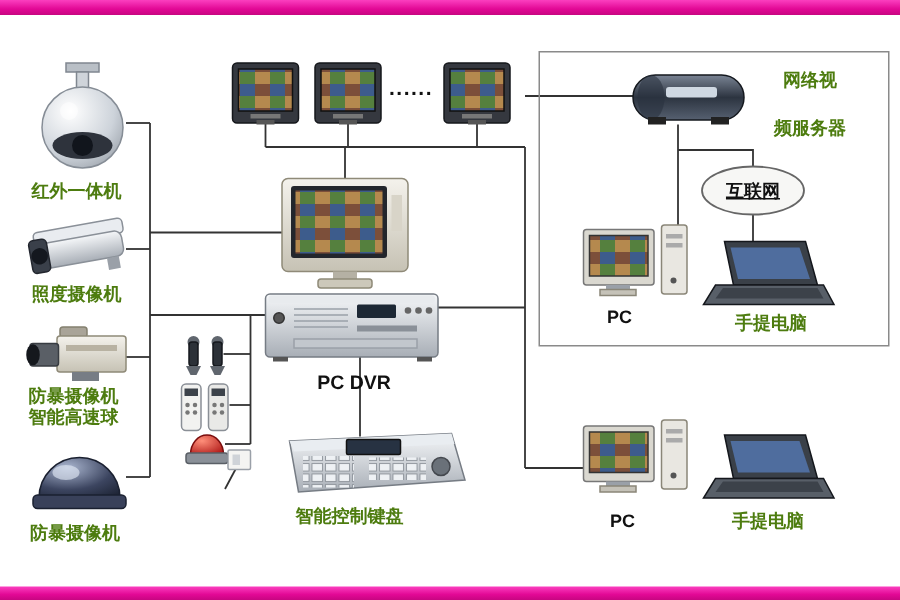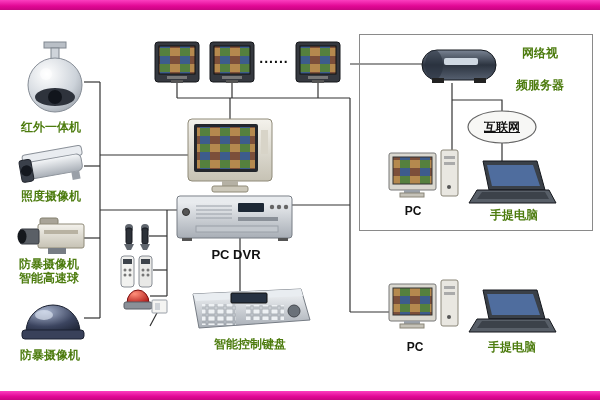--- a/index.html
+++ b/index.html
@@ -265,21 +265,21 @@
       <polygon points="482,321 545,321 549,328 477,328" fill="#3c424a"></polygon>
     </g>
   </svg>
 
   <div class="lbl" style="left:51px; top:120px">红外一体机</div>
   <div class="lbl" style="left:51px; top:189px">照度摄像机</div>
   <div class="lbl" style="left:49px; top:257px">防暴摄像机</div>
   <div class="lbl" style="left:49px; top:271px">智能高速球</div>
   <div class="lbl" style="left:50px; top:348px">防暴摄像机</div>
   <div class="lbl black" style="left:236px; top:248px; font-size:13px">PC DVR</div>
-  <div class="lbl" style="left:250px; top:337px">智能控制键盘</div>
+  <div class="lbl" style="left:233px; top:337px">智能控制键盘</div>
   <div class="lbl" style="left:540px; top:46px">网络视</div>
   <div class="lbl" style="left:540px; top:78px">频服务器</div>
   <div class="lbl black center-xy" style="left:502px; top:127px">互联网</div>
   <div class="lbl black" style="left:413px; top:204px">PC</div>
   <div class="lbl" style="left:514px; top:208px">手提电脑</div>
   <div class="lbl black" style="left:415px; top:340px">PC</div>
   <div class="lbl" style="left:512px; top:340px">手提电脑</div>
   <div class="lbl black" style="left:274px; top:51px; font-size:14px; letter-spacing:1px">......</div>
 </div>
 

